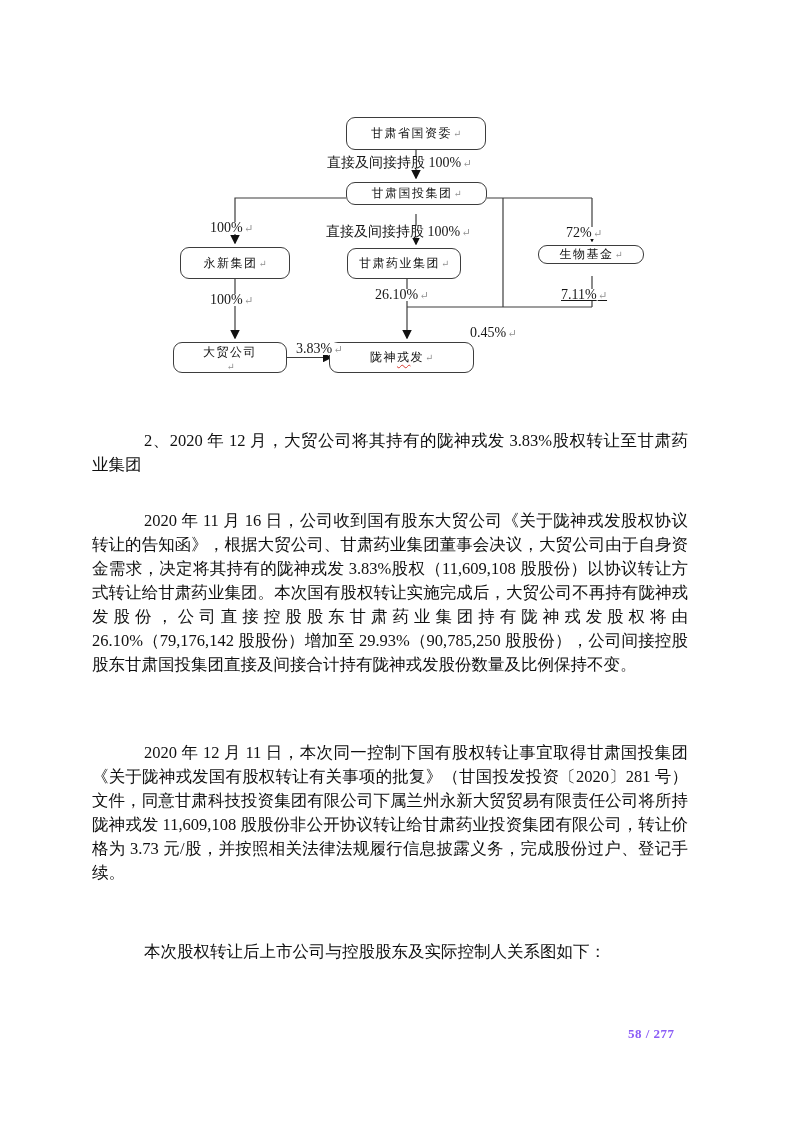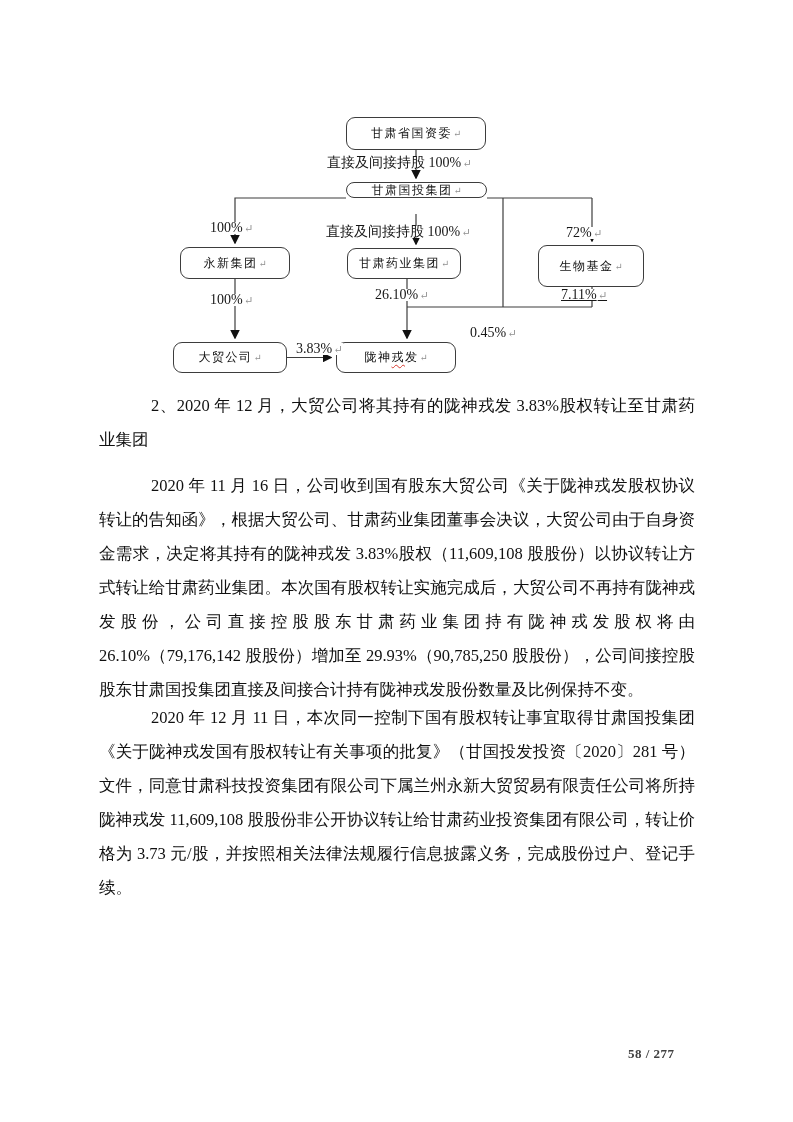--- a/index.html
+++ b/index.html
@@ -44,35 +44,35 @@
     white-space: nowrap;
     background: #ffffff;
     line-height: 11px;
     z-index: 3;
     color: #161616;
   }
 
   
   .para {
     position: absolute;
-    left: 99px;
+    left: 92px;
     width: 596px;
     font-size: 16.5px;
-    line-height: 34px;
+    line-height: 24px;
     text-align: justify;
     text-indent: 52px;
     color: #101010;
+    margin-top: 40px;
   }
   .footer {
     position: absolute;
     font-size: 13px;
     font-weight: 700;
     letter-spacing: 0.5px;
-    color: #404040;
-    margin-top: 20px;
+    color: #8b5cf6;
   }
 </style>
 </head>
 <body>
 
 <div class="page">
 
   <div class="diagram">
     <svg class="connectors" width="793" height="400" viewBox="0 0 793 400">
       <defs>
@@ -92,41 +92,41 @@
         <path d="M407,307 H592"></path>
         <path d="M592,198 V241" marker-end="url(#arrow)"></path>
         <path d="M592,276 V307"></path>
       </g>
     </svg>
 
     <div class="node" style="left:346px;top:117px;width:140px;height:33px;">
       <span>甘肃省国资委</span>
         <span class="rmark">↵</span>
     </div>
-    <div class="node" style="left:346px;top:182px;width:141px;height:16px;">
+    <div class="node" style="left:346px;top:182px;width:141px;height:23px;">
       <span>甘肃国投集团</span>
         <span class="rmark">↵</span>
     </div>
     <div class="node" style="left:180px;top:247px;width:110px;height:32px;">
       <span>永新集团</span>
         <span class="rmark">↵</span>
     </div>
     <div class="node" style="left:347px;top:248px;width:114px;height:31px;">
       <span>甘肃药业集团</span>
         <span class="rmark">↵</span>
     </div>
-    <div class="node" style="left:538px;top:245px;width:106px;height:42px;">
+    <div class="node" style="left:538px;top:245px;width:106px;height:19px;">
       <span>生物基金</span>
         <span class="rmark">↵</span>
     </div>
-    <div class="node" style="left:173px;top:342px;width:114px;height:31px;">
+    <div class="node" style="left:173px;top:342px;width:114px;height:31px;flex-direction:column;">
       <span>大贸公司</span>
         <span class="rmark">↵</span>
     </div>
-    <div class="node" style="left:336px;top:342px;width:120px;height:31px;">
+    <div class="node" style="left:329px;top:342px;width:145px;height:31px;">
       <span>陇神</span>
         <span class="typo">戎</span>
         <span>发</span>
         <span class="rmark">↵</span>
     </div>
 
     <div class="elabel" style="left:327px;top:157px;">
       <span>直接及间接持股 100%</span><span class="rmark">↵</span>
     </div>
     <div class="elabel" style="left:210px;top:222px;">
@@ -151,16 +151,17 @@
       <span>7.11%</span><span class="rmark">↵</span>
     </div>
     <div class="elabel" style="left:296px;top:343px;">
       <span>3.83%</span><span class="rmark">↵</span>
     </div>
   </div>
 
   <div class="para" style="top:389px;">2、2020 年 12 月，大贸公司将其持有的陇神戎发 3.83%股权转让至甘肃药业集团</div>
   <div class="para" style="top:469px;">2020 年 11 月 16 日，公司收到国有股东大贸公司《关于陇神戎发股权协议转让的告知函》，根据大贸公司、甘肃药业集团董事会决议，大贸公司由于自身资金需求，决定将其持有的陇神戎发 3.83%股权（11,609,108 股股份）以协议转让方式转让给甘肃药业集团。本次国有股权转让实施完成后，大贸公司不再持有陇神戎发股份，公司直接控股股东甘肃药业集团持有陇神戎发股权将由 26.10%（79,176,142 股股份）增加至 29.93%（90,785,250 股股份），公司间接控股股东甘肃国投集团直接及间接合计持有陇神戎发股份数量及比例保持不变。</div>
   <div class="para" style="top:701px;">2020 年 12 月 11 日，本次同一控制下国有股权转让事宜取得甘肃国投集团《关于陇神戎发国有股权转让有关事项的批复》（甘国投发投资〔2020〕281 号）文件，同意甘肃科技投资集团有限公司下属兰州永新大贸贸易有限责任公司将所持陇神戎发 11,609,108 股股份非公开协议转让给甘肃药业投资集团有限公司，转让价格为 3.73 元/股，并按照相关法律法规履行信息披露义务，完成股份过户、登记手续。</div>
+  <div class="para" style="top:900px;">本次股权转让后上市公司与控股股东及实际控制人关系图如下：</div>
 
   <div class="footer" style="left:628px;top:1026px;">58 / 277</div>
 
 </div>
 
 </body></html>

